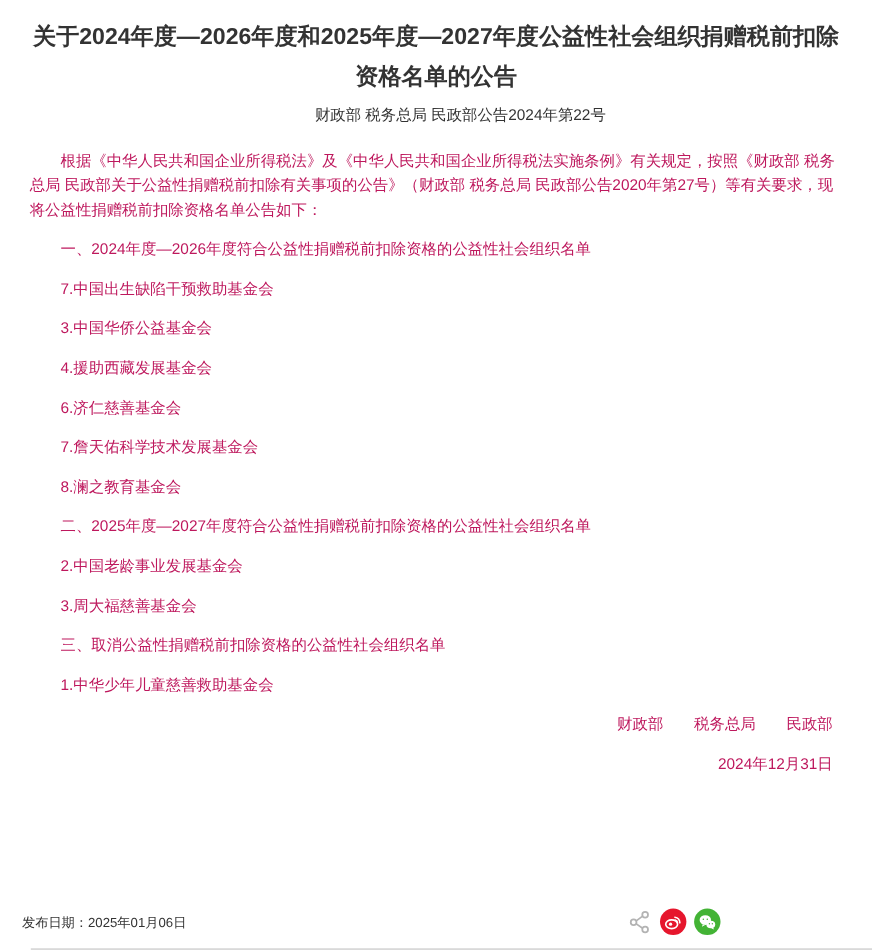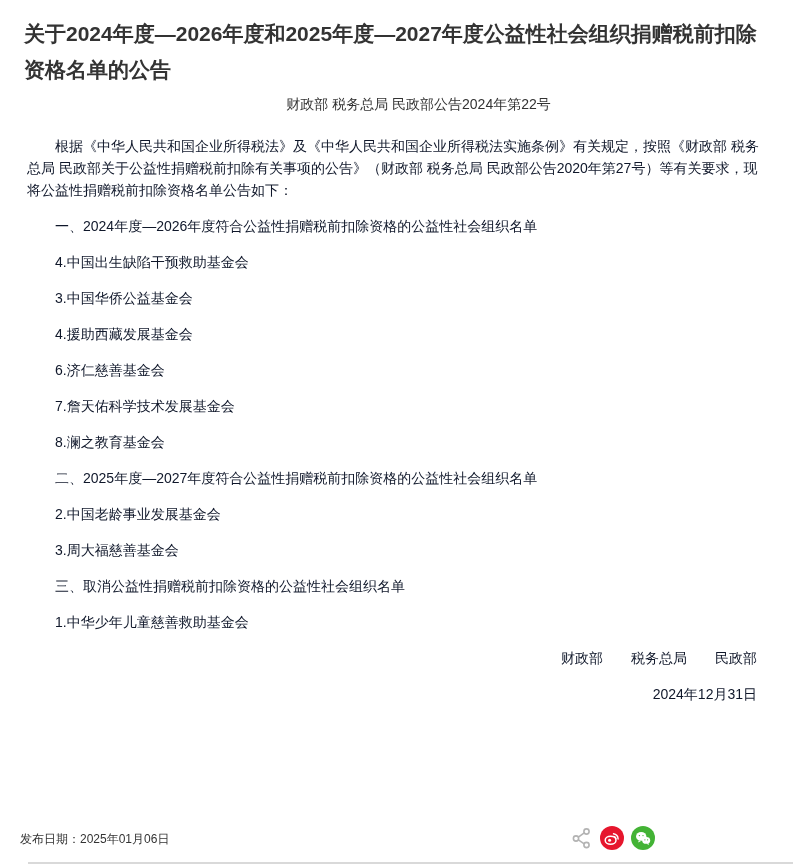--- a/index.html
+++ b/index.html
@@ -12,40 +12,41 @@
     height: 864px;
     overflow: hidden;
     position: relative;
     color: #333333;
   }
   .doc-title {
     padding: 16px 24px 0;
     font-size: 21px;
     font-weight: 700;
     line-height: 36px;
+    text-align: center;
     color: #333333;
   }
   .doc-number {
     margin-top: 9px;
     text-align: center;
     font-size: 14px;
     line-height: 15px;
     color: #333333;
     padding-left: 44px;
   }
   .doc-body {
     margin-top: 23px;
     padding: 0 30px 0 27px;
     font-size: 14px;
   }
   .doc-body p {
     line-height: 22px;
     margin-bottom: 14px;
     text-indent: 2em;
-    color: #0f172a;
+    color: #be185d;
   }
   .doc-body p.align-right {
     text-align: right;
     text-indent: 0;
     padding-right: 6px;
   }
   .doc-footer {
     position: absolute;
     left: 0;
     right: 0;
@@ -90,21 +91,21 @@
 <body>
 
 <h1 class="doc-title">关于2024年度—2026年度和2025年度—2027年度公益性社会组织捐赠税前扣除资格名单的公告</h1>
 
 <div class="doc-number">财政部 税务总局 民政部公告2024年第22号</div>
 
 <div class="doc-body">
   <p>根据《中华人民共和国企业所得税法》及《中华人民共和国企业所得税法实施条例》有关规定，按照《财政部 税务总局 民政部关于公益性捐赠税前扣除有关事项的公告》（财政部 税务总局 民政部公告2020年第27号）等有关要求，现将公益性捐赠税前扣除资格名单公告如下：</p>
 
   <p>一、2024年度—2026年度符合公益性捐赠税前扣除资格的公益性社会组织名单</p>
-  <p>4.中国出生缺陷干预救助基金会</p>
+  <p>7.中国出生缺陷干预救助基金会</p>
   <p>3.中国华侨公益基金会</p>
   <p>4.援助西藏发展基金会</p>
   <p>6.济仁慈善基金会</p>
   <p>7.詹天佑科学技术发展基金会</p>
   <p>8.澜之教育基金会</p>
 
   <p>二、2025年度—2027年度符合公益性捐赠税前扣除资格的公益性社会组织名单</p>
   <p>2.中国老龄事业发展基金会</p>
   <p>3.周大福慈善基金会</p>
 

